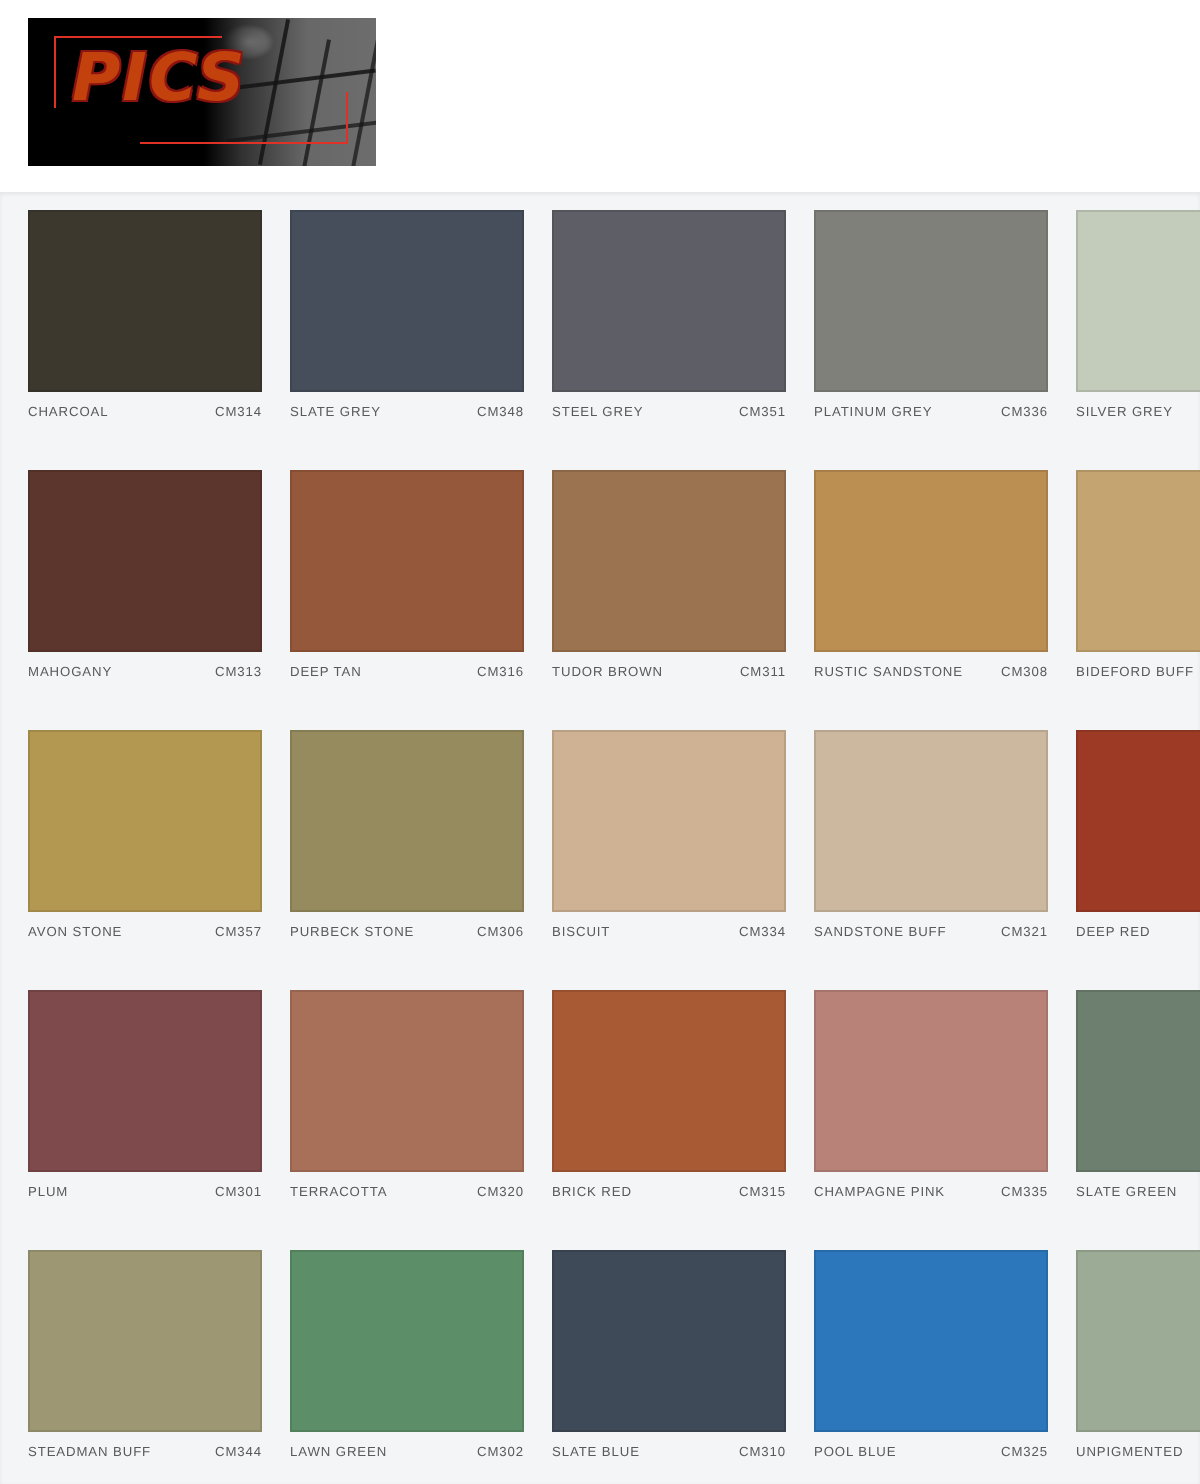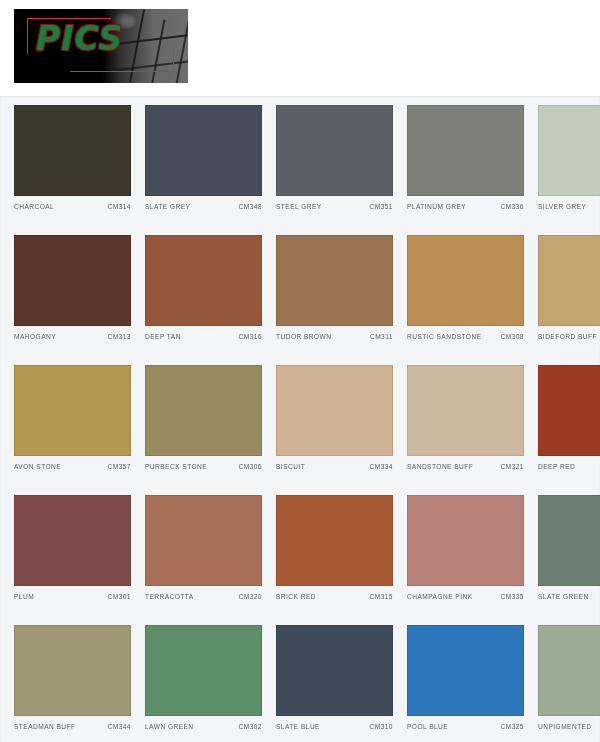--- a/index.html
+++ b/index.html
@@ -86,21 +86,21 @@
   }
   #logo-text {
     position: absolute;
     left: 22px;
     top: 13px;
     font-family: "DejaVu Sans", sans-serif;
     font-weight: bold;
     font-style: italic;
     font-size: 33px;
     letter-spacing: 1px;
-    color: #15803d;
+    color: #c2410c;
     text-shadow:
       -1px -1px 0 #8c1410,
        1px -1px 0 #8c1410,
       -1px  1px 0 #8c1410,
        1px  1px 0 #8c1410;
     line-height: 1;
   }
 
   
   #sheet {

